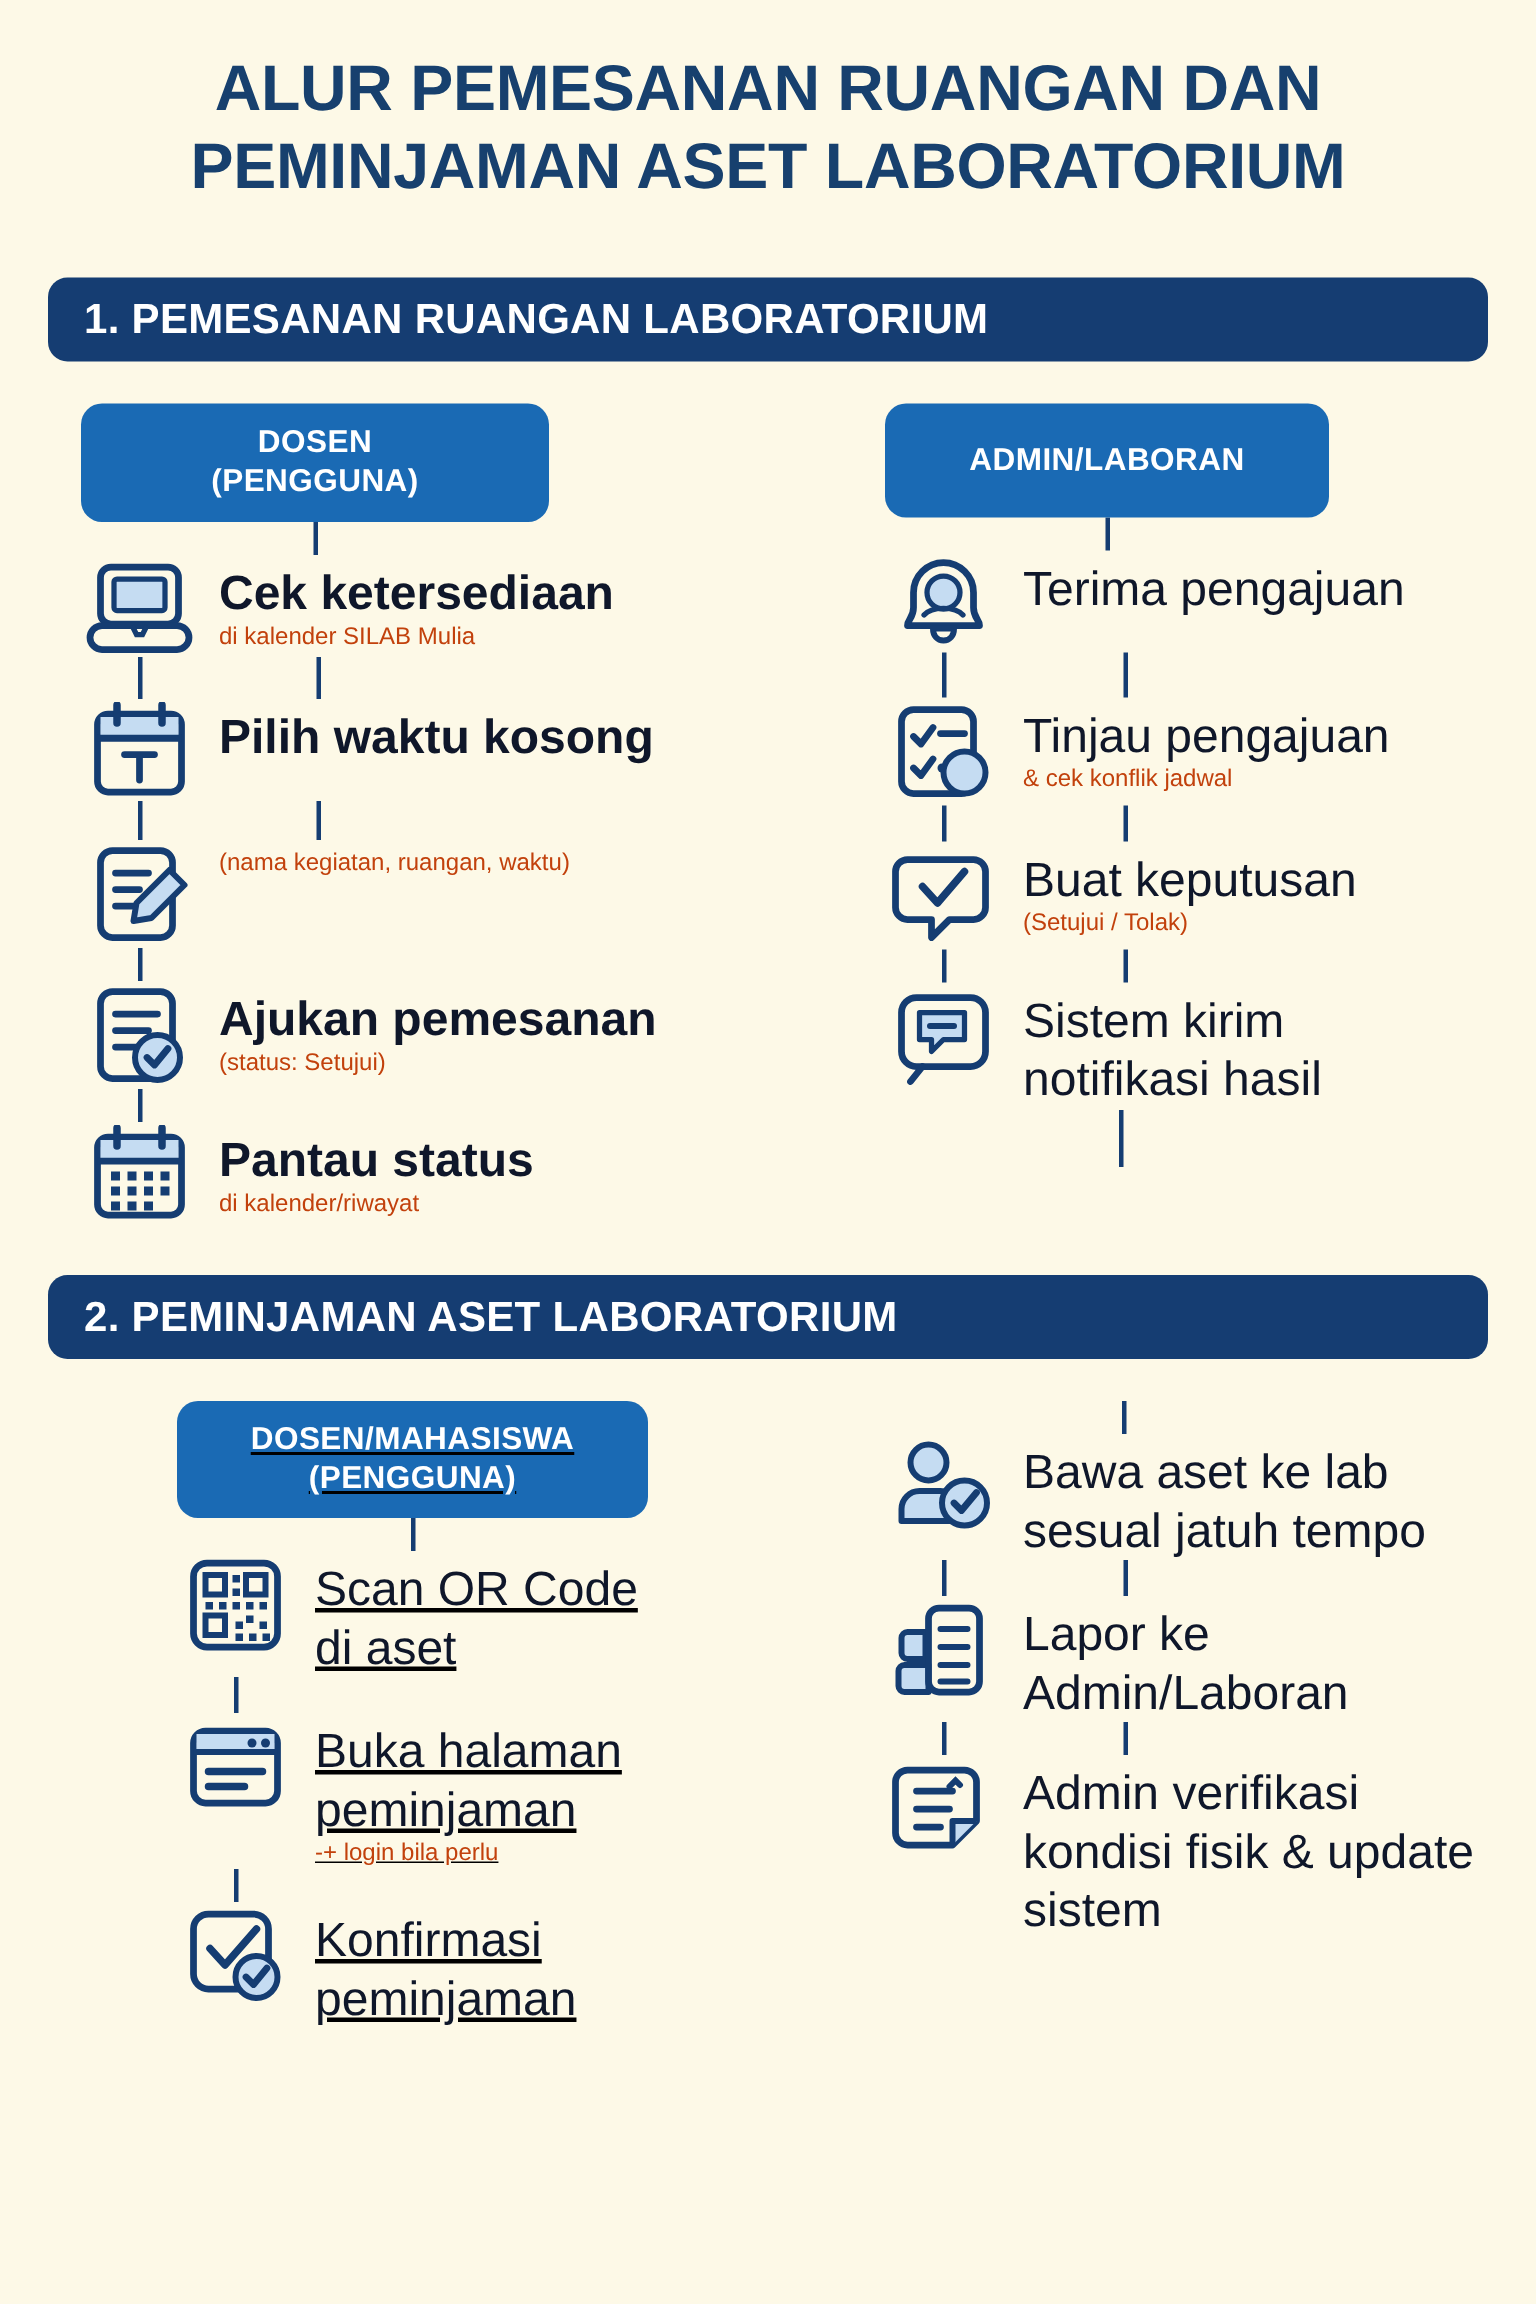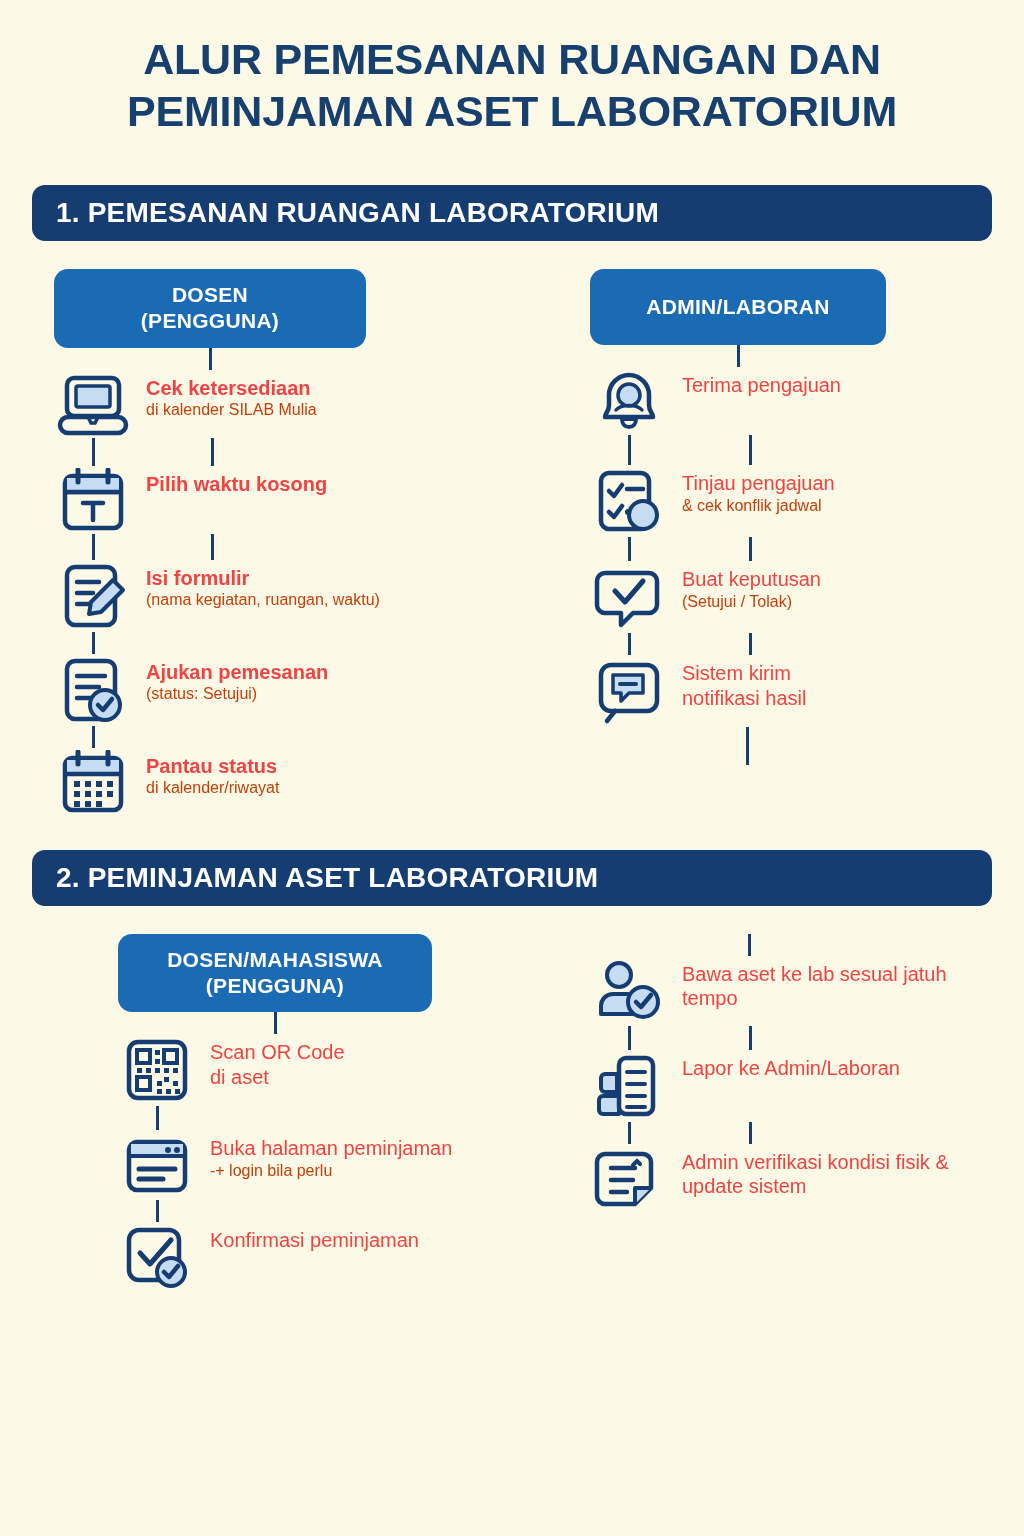--- a/index.html
+++ b/index.html
@@ -102,24 +102,24 @@
     align-items: flex-start;
     padding-top: 2px;
   }
   .icon-box svg { display: block; }
   .step-text {
     padding-left: 14px;
     padding-top: 6px;
     color: #17406e;
   }
   .step-text .main {
-    font-size: 20px;
+    font-size: 32px;
     font-weight: 600;
     line-height: 1.22;
-    color: #ef4444;
+    color: #0f172a;
     display: block;
   }
   .step-text .sub {
     font-size: 16px;
     font-weight: 400;
     line-height: 1.22;
     color: #c2410c;
     display: block;
   }
   .step-text .main.regular { font-weight: 500; }
@@ -207,21 +207,20 @@
 
           <div class="step">
             <div class="icon-box">
               <svg width="72" height="70" viewBox="0 0 72 70">
                 <rect x="10" y="5" width="48" height="58" rx="8" fill="none" stroke="#153d72" stroke-width="4.5"></rect>
                 <path d="M20 20 h22 M20 31 h16 M20 42 h12" stroke="#153d72" stroke-width="4.5" stroke-linecap="round"></path>
                 <path d="M56 18 l10 10 -22 22 -12 2 2 -12 z" fill="#c5dcf2" stroke="#153d72" stroke-width="4" stroke-linejoin="round"></path>
               </svg>
             </div>
             <div class="step-text">
-              <span class="main">Isi formulir</span>
               <span class="sub" style="max-width:272px;">(nama kegiatan, ruangan, waktu)</span>
             </div>
           </div>
           <div style="display:flex;">
             <div class="rail" style="height:22px;"></div>
           </div>
 
           <div class="step">
             <div class="icon-box">
               <svg width="72" height="70" viewBox="0 0 72 70">
@@ -364,21 +363,21 @@
 
   </div>
 
   <div class="section-bar" id="sec2-bar" style="margin-top:30px;">
     <span class="lbl">2. PEMINJAMAN ASET LABORATORIUM</span>
   </div>
 
   <div class="columns">
 
     <div class="col">
-      <div class="col-inner" style="padding-left:118px;">
+      <div class="col-inner" style="padding-left:118px;text-decoration:underline;">
         <div class="pill-wrap">
           <div class="role-pill" style="width:314px;">
             <span>DOSEN/MAHASISWA</span>
             <span class="sub">(PENGGUNA)</span>
           </div>
         </div>
         <div class="connector" style="height:22px; margin-left:156px;"></div>
 
         <div class="steps">
 

